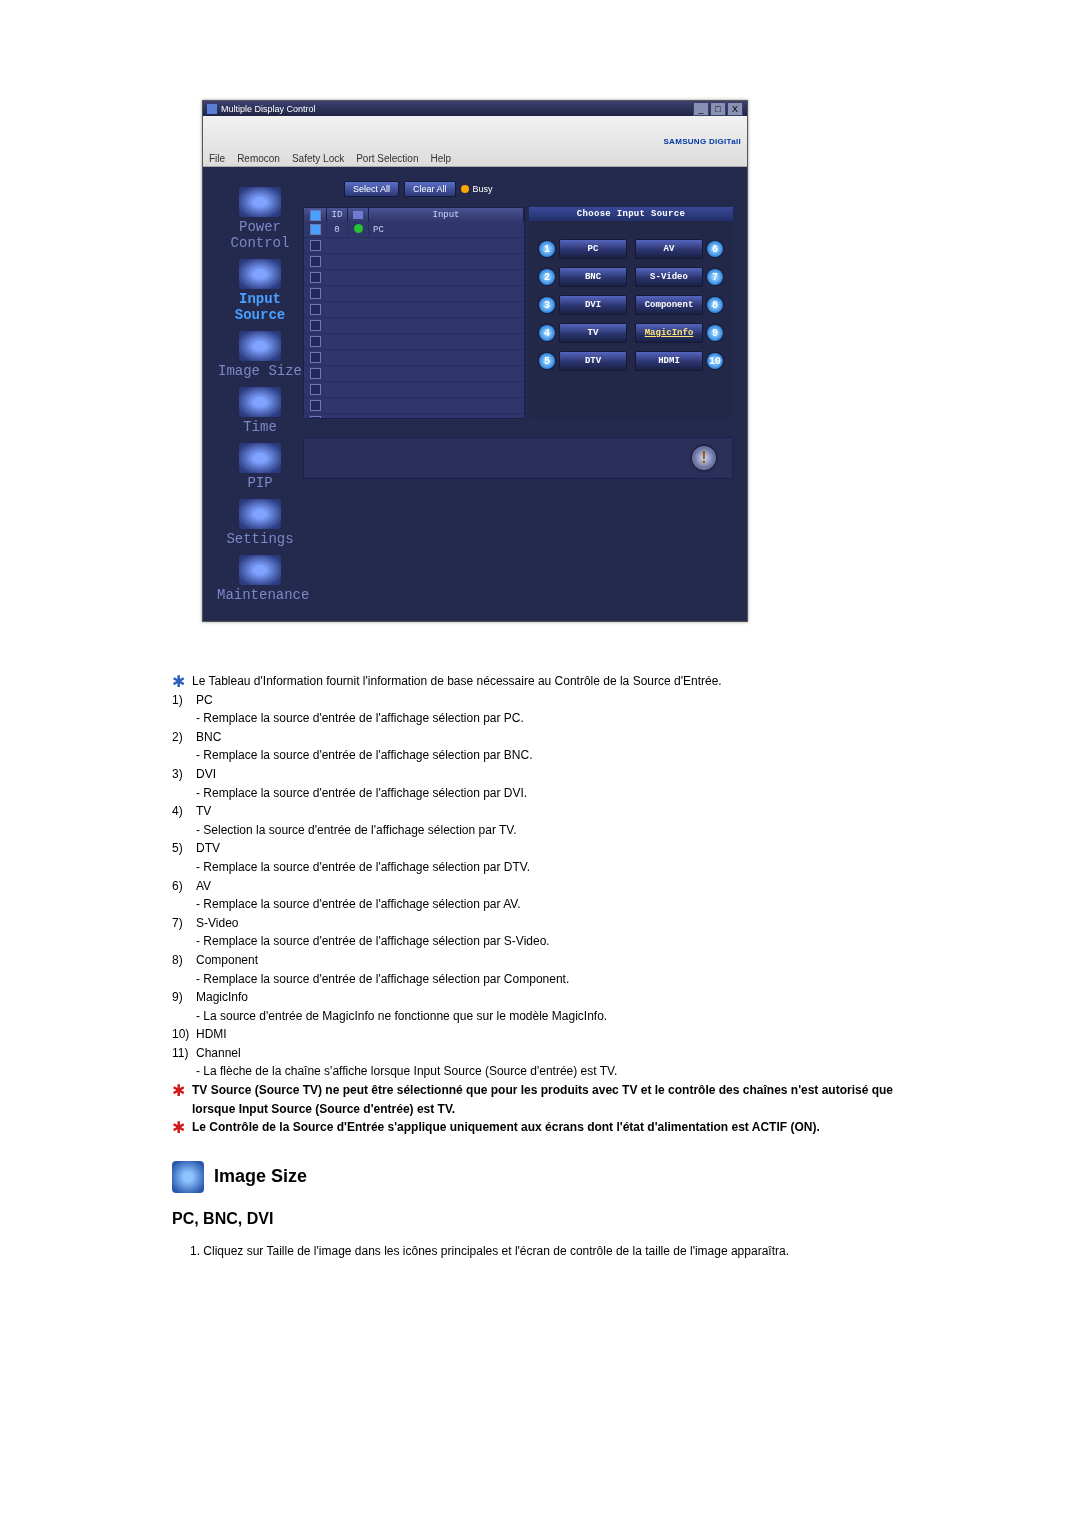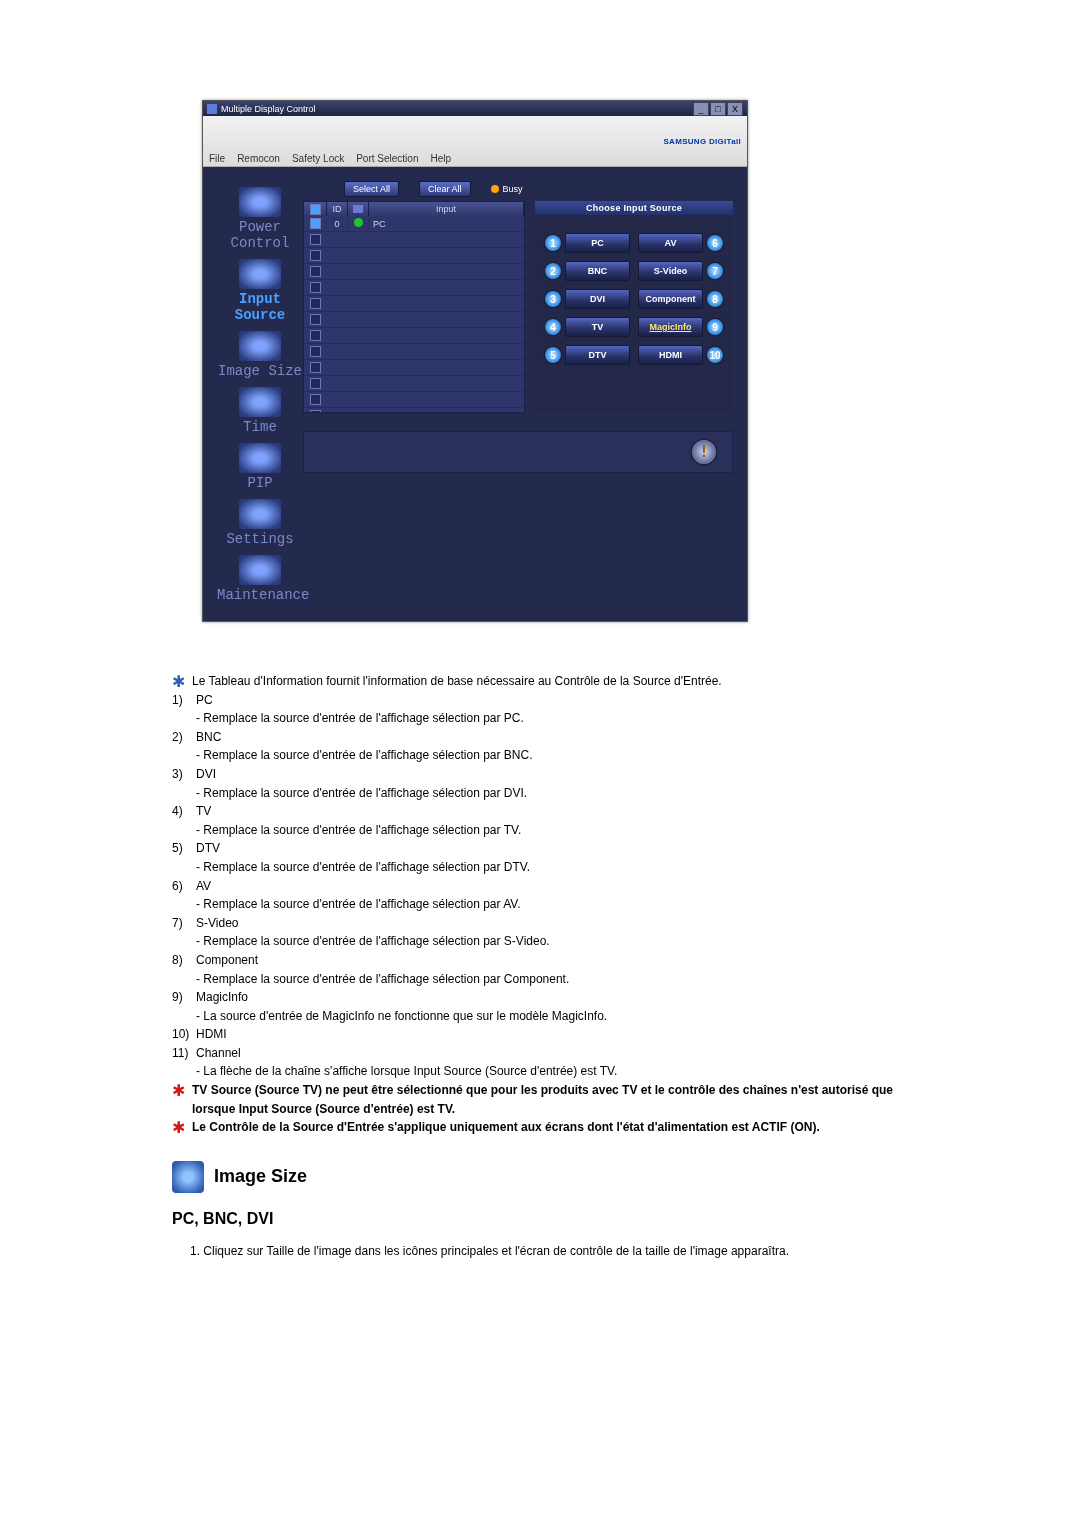--- a/index.html
+++ b/index.html
@@ -92,22 +92,22 @@
     align-items:center;
     justify-content:center;
     background: radial-gradient(#7fa3ff 20%, #2a3b7f 80%);
   }
   .side-label { font-size: 14px; color: #7c88c6; font-family: Liberation Mono, monospace; }
   .side-label.active { color: #4aa0ff; font-weight:bold; }
   .main-col { flex: 1; }
   .toolbar {
     display: flex;
     align-items: center;
-    gap: 20px;
-    margin-bottom: 4px;
+    gap: 5px;
+    margin-bottom: 10px;
     padding-left: 41px;
   }
   .tool-btn {
     background: linear-gradient(#5c6fc7, #2c3877);
     color: #fff;
     font-size: 9px;
     padding: 2px 8px;
     border: 1px solid #14183b;
     cursor: pointer;
     border-radius: 2px;
@@ -118,21 +118,22 @@
     gap:4px;
     color:#fff;
     font-size:9px;
   }
   .busy-dot {
     width:8px; height:8px; border-radius:50%;
     background: orange;
   }
   .panel-row {
     display:flex;
-    gap:10px;
+    gap:4px;
+    font-family:Liberation Mono, monospace;
   }
   .list-panel {
     width:220px;
     background:#2e366b;
     border:1px solid #1b204a;
   }
   .list-header {
     display:flex;
     height:14px;
   }
@@ -598,21 +599,21 @@
         <div class="list-sub">- Remplace la source d'entrée de l'affichage sélection par BNC.</div>
         <div class="list-num">
           <span class="num">3)</span>
           <span>DVI</span>
         </div>
         <div class="list-sub">- Remplace la source d'entrée de l'affichage sélection par DVI.</div>
         <div class="list-num">
           <span class="num">4)</span>
           <span>TV</span>
         </div>
-        <div class="list-sub">- Remplace la source d'entrée de l'affichage sélection par TV.</div>
+        <div class="list-sub">- Selection la source d'entrée de l'affichage sélection par TV.</div>
         <div class="list-num">
           <span class="num">5)</span>
           <span>DTV</span>
         </div>
         <div class="list-sub">- Remplace la source d'entrée de l'affichage sélection par DTV.</div>
         <div class="list-num">
           <span class="num">6)</span>
           <span>AV</span>
         </div>
         <div class="list-sub">- Remplace la source d'entrée de l'affichage sélection par AV.</div>

